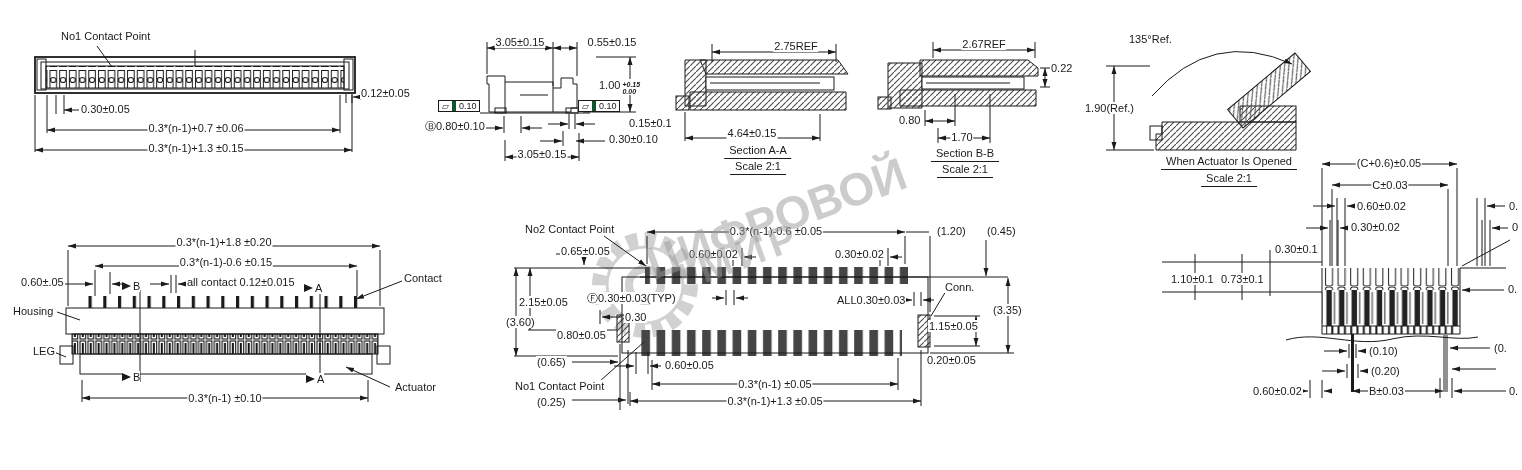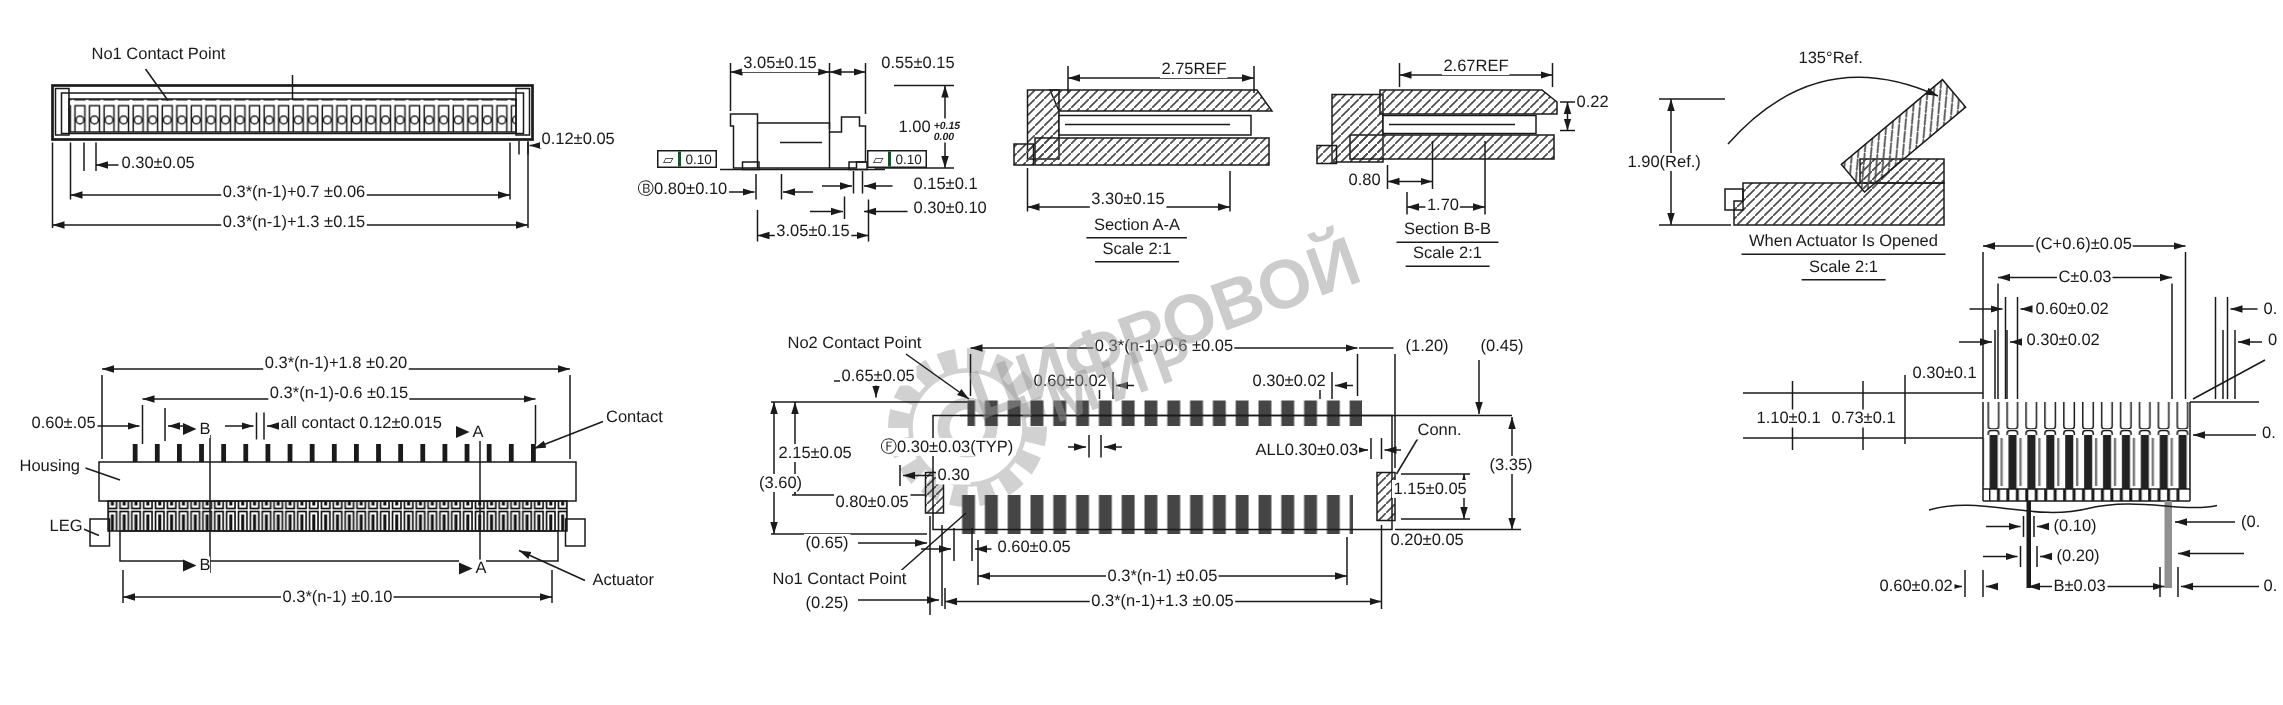--- a/index.html
+++ b/index.html
@@ -6,21 +6,21 @@
   #canvas{position:relative;width:1522px;height:470px;background:#fff;overflow:hidden;
           font-family:"Liberation Sans","DejaVu Sans",sans-serif;color:#1a1a1a}
   #lines{position:absolute;left:0;top:0;z-index:1}
   .dim{position:absolute;font-size:11px;line-height:12px;white-space:nowrap;background:#fff;
        padding:0 1px;z-index:3;color:#1a1a1a}
   .c{transform:translateX(-50%)}
   .ul{border-bottom:1.4px solid #1a1a1a;padding:0 5px 2px}
   .fcf{position:absolute;display:inline-flex;align-items:center;border:1px solid #1a1a1a;
        background:#fff;font-size:9px;line-height:10px;z-index:3}
   .fcf i{font-style:normal;padding:0 3px}
-  .fcf i+i{border-left:2px solid #14532d}
+  .fcf i+i{border-left:4px solid #14532d}
   .tol{display:inline-flex;flex-direction:column;font-size:7px;line-height:7px;
        vertical-align:2px;margin-left:2px;font-weight:bold}
   .secmark{position:absolute;display:flex;align-items:center;font-size:11px;line-height:12px;
            background:#fff;z-index:3}
   .arr{width:0;height:0;border-left:9px solid #1a1a1a;border-top:4px solid transparent;
        border-bottom:4px solid transparent;display:inline-block;margin-right:2px}
   .wm{position:absolute;font-weight:bold;color:#9a9a9a;opacity:.5;z-index:4;
       pointer-events:none;white-space:nowrap}
 </style>
 </head>
@@ -339,37 +339,37 @@
       </span></span>
 <span class="fcf" style="left:438px;top:100px">
       <i>▱</i>
       <i>0.10</i>
     </span>
 <span class="fcf" style="left:578px;top:100px">
       <i>▱</i>
       <i>0.10</i>
     </span>
 <span class="dim" style="left:424px;top:120px">Ⓑ0.80±0.10</span>
-<span class="dim" style="left:608px;top:117px">0.15±0.1</span>
+<span class="dim" style="left:628px;top:117px">0.15±0.1</span>
 <span class="dim" style="left:608px;top:133px">0.30±0.10</span>
 <span class="dim c" style="left:542px;top:148px">3.05±0.15</span>
 
 <span class="dim c" style="left:796px;top:40px">2.75REF</span>
-<span class="dim c" style="left:752px;top:127px">3.30±0.15</span>
+<span class="dim c" style="left:752px;top:127px">4.64±0.15</span>
 <span class="dim c ul" style="left:758px;top:144px">Section A-A</span>
 <span class="dim c ul" style="left:758px;top:160px">Scale 2:1</span>
 
 <span class="dim c" style="left:984px;top:38px">2.67REF</span>
 <span class="dim" style="left:1050px;top:62px">0.22</span>
 <span class="dim" style="left:898px;top:114px">0.80</span>
 <span class="dim c" style="left:962px;top:131px">1.70</span>
 <span class="dim c ul" style="left:965px;top:147px">Section B-B</span>
 <span class="dim c ul" style="left:965px;top:163px">Scale 2:1</span>
 
-<span class="dim" style="left:1198px;top:33px">135°Ref.</span>
+<span class="dim" style="left:1128px;top:33px">135°Ref.</span>
 <span class="dim" style="left:1084px;top:102px">1.90(Ref.)</span>
 <span class="dim c ul" style="left:1229px;top:155px">When Actuator Is Opened</span>
 <span class="dim c ul" style="left:1229px;top:172px">Scale 2:1</span>
 
 <span class="dim c" style="left:224px;top:236px">0.3*(n-1)+1.8 ±0.20</span>
 <span class="dim c" style="left:226px;top:256px">0.3*(n-1)-0.6 ±0.15</span>
 <span class="dim" style="left:20px;top:276px">0.60±.05</span>
 <span class="dim" style="left:186px;top:276px">all contact 0.12±0.015</span>
 <span class="secmark" style="left:122px;top:280px">
       <i class="arr"></i>

